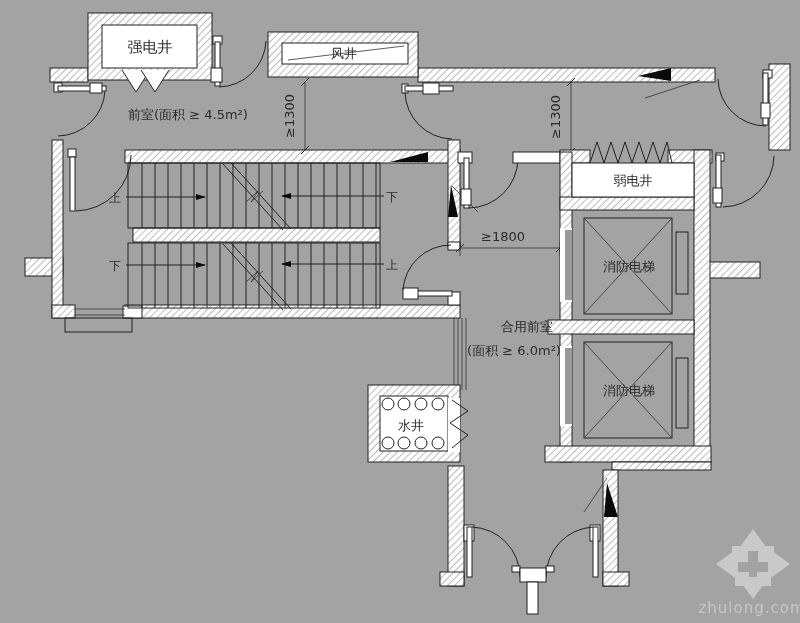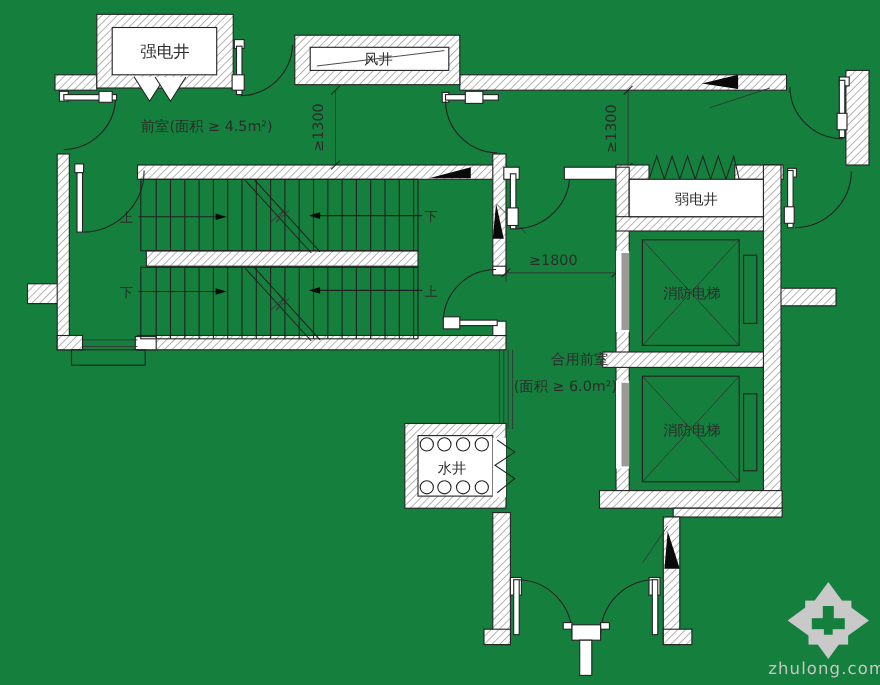--- a/index.html
+++ b/index.html
@@ -1,16 +1,16 @@
 <!DOCTYPE html>
 <html><head>
 <meta charset="utf-8">
 <style>
   html,body{margin:0;padding:0;background:#fff;}
-  .page{position:relative;width:800px;height:623px;background:#15803d;overflow:hidden;}
+  .page{position:relative;width:800px;height:623px;background:#a3a3a3;overflow:hidden;}
   svg{display:block}
   .wall{fill:url(#hatch);stroke:#222;stroke-width:1}
   .wh{fill:#fff;stroke:#222;stroke-width:1}
   .whns{fill:#fff;stroke:none}
   .ln{fill:none;stroke:#222;stroke-width:1}
   .thin{fill:none;stroke:#333;stroke-width:.8}
   .blk{fill:#0a0a0a;stroke:none}
   .gray{fill:#9a9a9a;stroke:none}
   .lbl{font:13px "DejaVu Sans",sans-serif;fill:#2b2b2b;text-anchor:middle}
   .lbl-lg{font:15px "DejaVu Sans",sans-serif;fill:#2b2b2b;text-anchor:middle}

